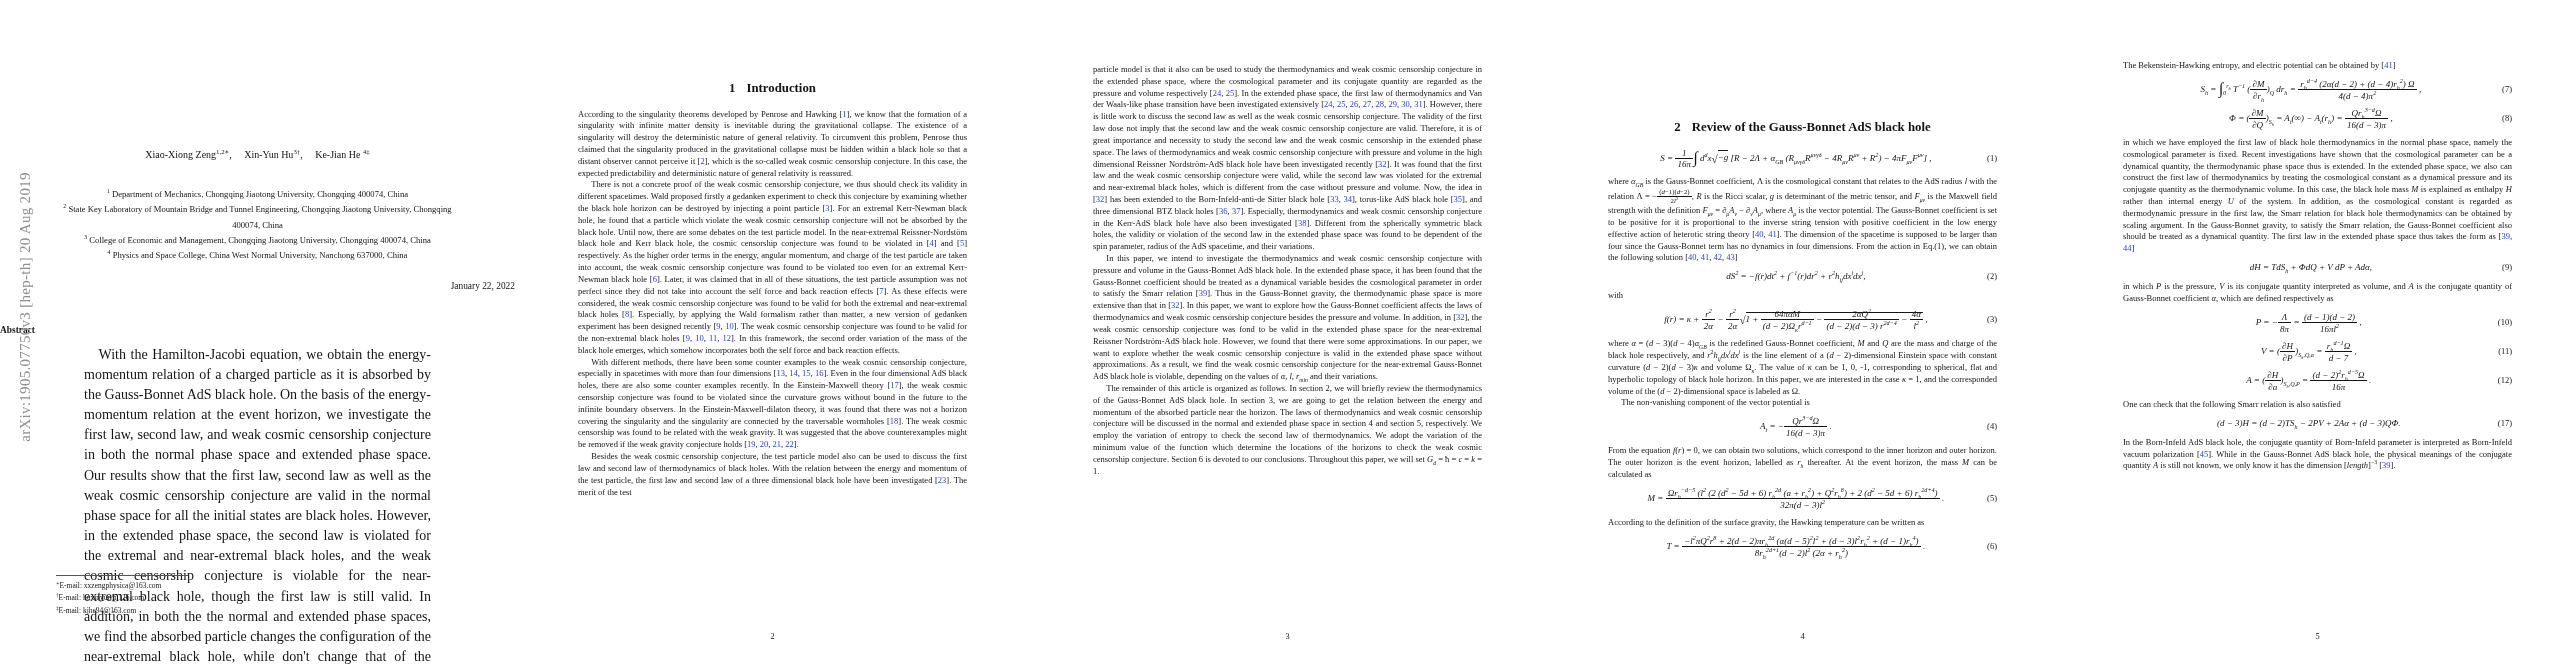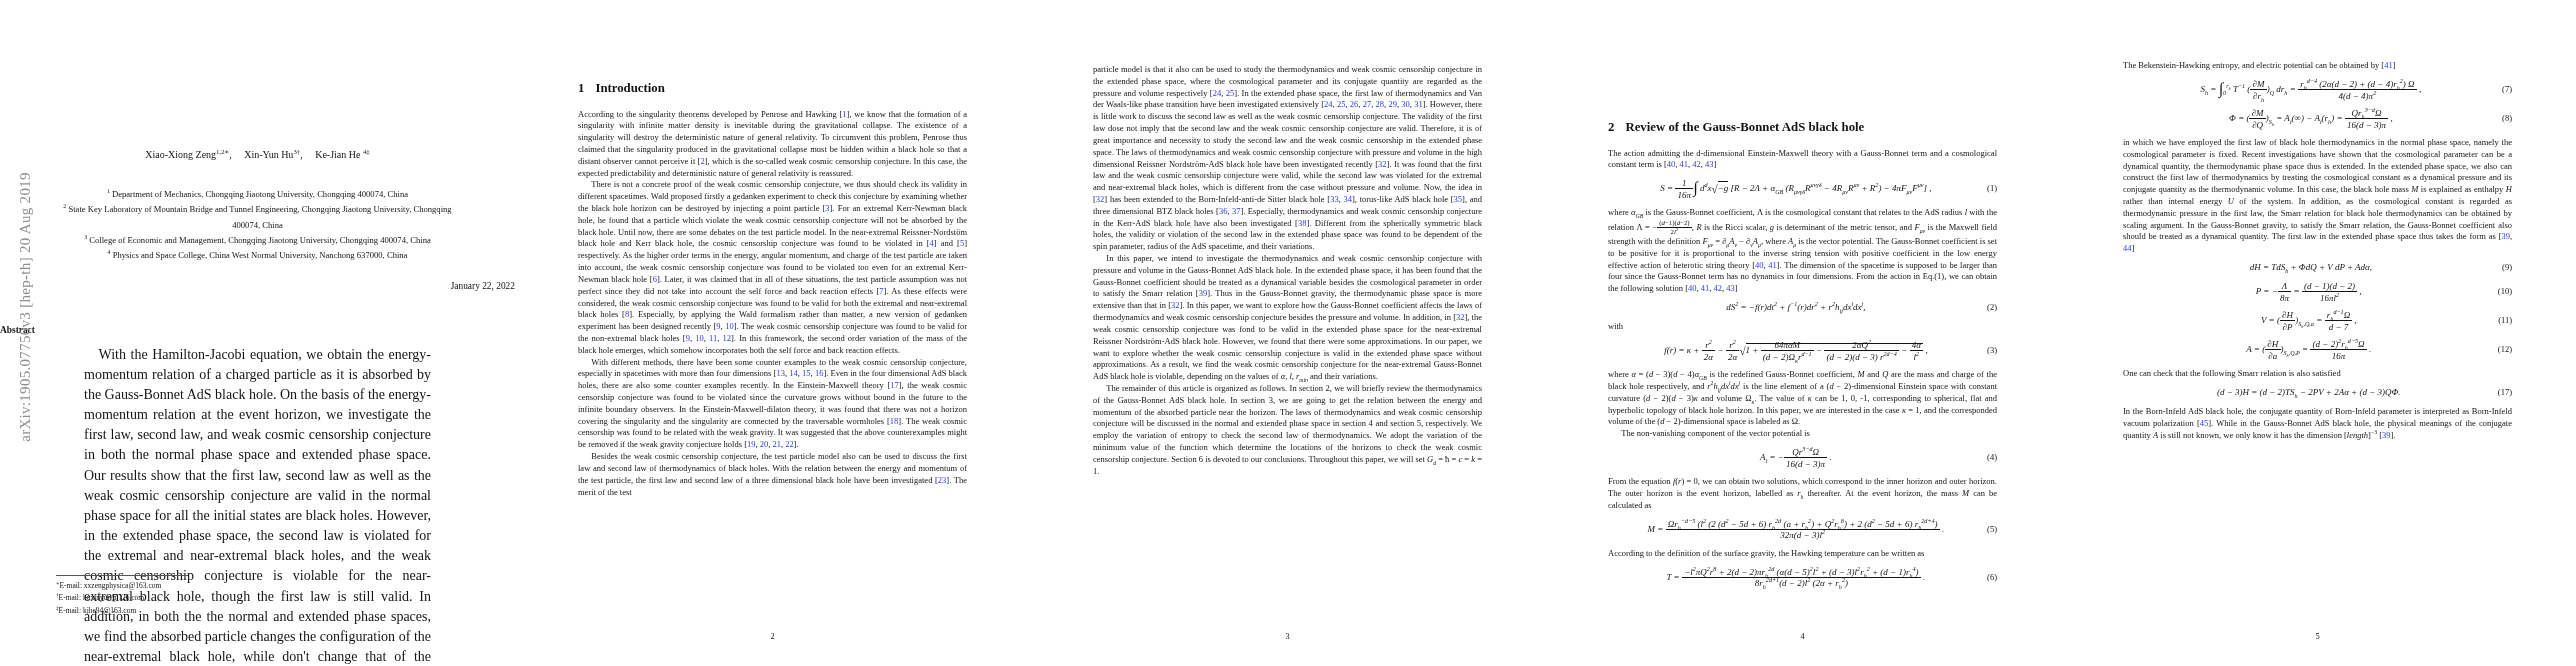--- a/index.html
+++ b/index.html
@@ -19,21 +19,21 @@
   .affils{margin-top:27px;font-size:8.6px;text-align:center;line-height:1.8;width:411px;margin-left:auto;margin-right:auto;}
   .date{margin-top:16.7px;text-align:right;font-size:9.4px;}
   .abs-head{margin-top:34px;text-align:left;font-size:9.4px;font-weight:bold;}
   .abstract{width:347px;margin:10px auto 0;font-size:14px;line-height:1.44;text-align:justify;text-indent:14.5px;}
   .footnotes{position:absolute;left:56px;bottom:50px;font-size:7.5px;line-height:1.65;}
   .fnrule{width:132px;border-top:0.8px solid #555;margin-bottom:3.9px;}
   .watermark{position:absolute;left:24.5px;top:307px;transform:translate(-50%,-50%) rotate(-90deg);
              font-size:15px;color:var(--wm,#8f8f8f);white-space:nowrap;letter-spacing:0.3px;}
   .pageno{position:absolute;bottom:25.6px;left:0;width:100%;text-align:center;font-size:8.3px;}
   
-  .sec{font-size:12.8px;font-weight:bold;margin:0 0 12.2px 0;text-align:left;text-indent:0;line-height:1.2;}
+  .sec{font-size:12.8px;font-weight:bold;margin:0 0 12.2px 0;text-align:center;text-indent:0;line-height:1.2;}
   .sec-num{margin-right:11px;}
   
   .eq{display:flex;align-items:center;margin:7.2px 0;}
   .eq-body{flex:1;text-align:center;font-style:italic;font-size:9px;line-height:1.3;}
   .eq-num{font-style:normal;font-size:8.5px;margin-left:3.3px;}
   .frac{display:inline-block;vertical-align:middle;text-align:center;line-height:1.12;}
   .frac .num{display:block;padding:0 2.2px;}
   .frac .den{display:block;border-top:0.6px solid #141414;padding:0.6px 2.2px 0;}
   .frac.inl{font-size:0.8em;vertical-align:-0.6em;}
   .bi{font-size:1.8em;vertical-align:middle;font-style:normal;}
@@ -89,21 +89,20 @@
           <p class="para">The remainder of this article is organized as follows. In section 2, we will briefly review the thermodynamics of the Gauss-Bonnet AdS black hole. In section 3, we are going to get the relation between the energy and momentum of the absorbed particle near the horizon. The laws of thermodynamics and weak cosmic censorship conjecture will be discussed in the normal and extended phase space in section 4 and section 5, respectively. We employ the variation of entropy to check the second law of thermodynamics. We adopt the variation of the minimum value of the function which determine the locations of the horizons to check the weak cosmic censorship conjecture. Section 6 is devoted to our conclusions. Throughout this paper, we will set <i>G</i><sub><i>d</i></sub> = ħ = <i>c</i> = <i>k</i> = 1.</p>
         </div>
     </div>
     <div class="pageno">3</div>
   </div>
 
   <div class="page">
     <div class="content pad4">
       <h2 class="sec"><span class="sec-num">2</span><span>Review of the Gauss-Bonnet AdS black hole</span></h2>
       <div>
-          <p class="para noindent">The action admitting the d-dimensional Einstein-Maxwell theory with a Gauss-Bonnet term and a cosmological constant term is [<span class="cite">40</span>, <span class="cite">41</span>, <span class="cite">42</span>, <span class="cite">43</span>]</p>
           <div class="eq">
             <span class="eq-body">S = <span class="frac"><span class="num">1</span><span class="den">16π</span></span><span class="bi">∫</span> d<sup>d</sup>x<span class="rt">√</span><span class="sq">−g</span> [R − 2Λ + α<sub>GB</sub> (R<sub>μνγδ</sub>R<sup>μνγδ</sup> − 4R<sub>μν</sub>R<sup>μν</sup> + R<sup>2</sup>) − 4πF<sub>μν</sub>F<sup>μν</sup>] ,</span>
             <span class="eq-num">(1)</span>
           </div>
           <p class="para noindent">where <i>α</i><sub><i>GB</i></sub> is the Gauss-Bonnet coefficient, Λ is the cosmological constant that relates to the AdS radius <i>l</i> with the relation Λ = −<span class="frac inl"><span class="num">(<i>d</i>−1)(<i>d</i>−2)</span><span class="den">2<i>l</i><sup>2</sup></span></span>, <i>R</i> is the Ricci scalar, <i>g</i> is determinant of the metric tensor, and <i>F</i><sub><i>μν</i></sub> is the Maxwell field strength with the definition <i>F</i><sub><i>μν</i></sub> = <i>∂</i><sub><i>μ</i></sub><i>A</i><sub><i>ν</i></sub> − <i>∂</i><sub><i>ν</i></sub><i>A</i><sub><i>μ</i></sub>, where <i>A</i><sub><i>μ</i></sub> is the vector potential. The Gauss-Bonnet coefficient is set to be positive for it is proportional to the inverse string tension with positive coefficient in the low energy effective action of heterotic string theory [<span class="cite">40</span>, <span class="cite">41</span>]. The dimension of the spacetime is supposed to be larger than four since the Gauss-Bonnet term has no dynamics in four dimensions. From the action in Eq.(1), we can obtain the following solution [<span class="cite">40</span>, <span class="cite">41</span>, <span class="cite">42</span>, <span class="cite">43</span>]</p>
           <div class="eq">
             <span class="eq-body">dS<sup>2</sup> = −f(r)dt<sup>2</sup> + f<sup>−1</sup>(r)dr<sup>2</sup> + r<sup>2</sup>h<sub>ij</sub>dx<sup>i</sup>dx<sup>j</sup>,</span>
             <span class="eq-num">(2)</span>
           </div>
           <p class="para noindent">with</p>
@@ -142,20 +141,21 @@
           </div>
           <div class="eq">
             <span class="eq-body">Φ = (<span class="frac"><span class="num">∂M</span><span class="den">∂Q</span></span>)<sub>S<sub>h</sub></sub> = A<sub>t</sub>(∞) − A<sub>t</sub>(r<sub>h</sub>) = <span class="frac"><span class="num">Qr<sub>h</sub><sup>3−d</sup>Ω</span><span class="den">16(d − 3)π</span></span> ,</span>
             <span class="eq-num">(8)</span>
           </div>
           <p class="para noindent">in which we have employed the first law of black hole thermodynamics in the normal phase space, namely the cosmological parameter is fixed. Recent investigations have shown that the cosmological parameter can be a dynamical quantity, the thermodynamic phase space thus is extended. In the extended phase space, we also can construct the first law of thermodynamics by treating the cosmological constant as a dynamical pressure and its conjugate quantity as the thermodynamic volume. In this case, the black hole mass <i>M</i> is explained as enthalpy <i>H</i> rather than internal energy <i>U</i> of the system. In addition, as the cosmological constant is regarded as thermodynamic pressure in the first law, the Smarr relation for black hole thermodynamics can be obtained by scaling argument. In the Gauss-Bonnet gravity, to satisfy the Smarr relation, the Gauss-Bonnet coefficient also should be treated as a dynamical quantity. The first law in the extended phase space thus takes the form as [<span class="cite">39</span>, <span class="cite">44</span>]</p>
           <div class="eq">
             <span class="eq-body">dH = TdS<sub>h</sub> + ΦdQ + V dP + Adα,</span>
             <span class="eq-num">(9)</span>
           </div>
+          <p class="para noindent">in which <i>P</i> is the pressure, <i>V</i> is its conjugate quantity interpreted as volume, and <i>A</i> is the conjugate quantity of Gauss-Bonnet coefficient <i>α</i>, which are defined respectively as</p>
           <div class="eq">
             <span class="eq-body">P = −<span class="frac"><span class="num">Λ</span><span class="den">8π</span></span> = <span class="frac"><span class="num">(d − 1)(d − 2)</span><span class="den">16πl<sup>2</sup></span></span> ,</span>
             <span class="eq-num">(10)</span>
           </div>
           <div class="eq">
             <span class="eq-body">V = (<span class="frac"><span class="num">∂H</span><span class="den">∂P</span></span>)<sub>S<sub>h</sub>,Q,α</sub> = <span class="frac"><span class="num">r<sub>h</sub><sup>d−1</sup>Ω</span><span class="den">d − 7</span></span> ,</span>
             <span class="eq-num">(11)</span>
           </div>
           <div class="eq">
             <span class="eq-body">A = (<span class="frac"><span class="num">∂H</span><span class="den">∂a</span></span>)<sub>S<sub>h</sub>,Q,P</sub> = <span class="frac"><span class="num">(d − 2)<sup>2</sup>r<sub>h</sub><sup>d−5</sup>Ω</span><span class="den">16π</span></span> .</span>

